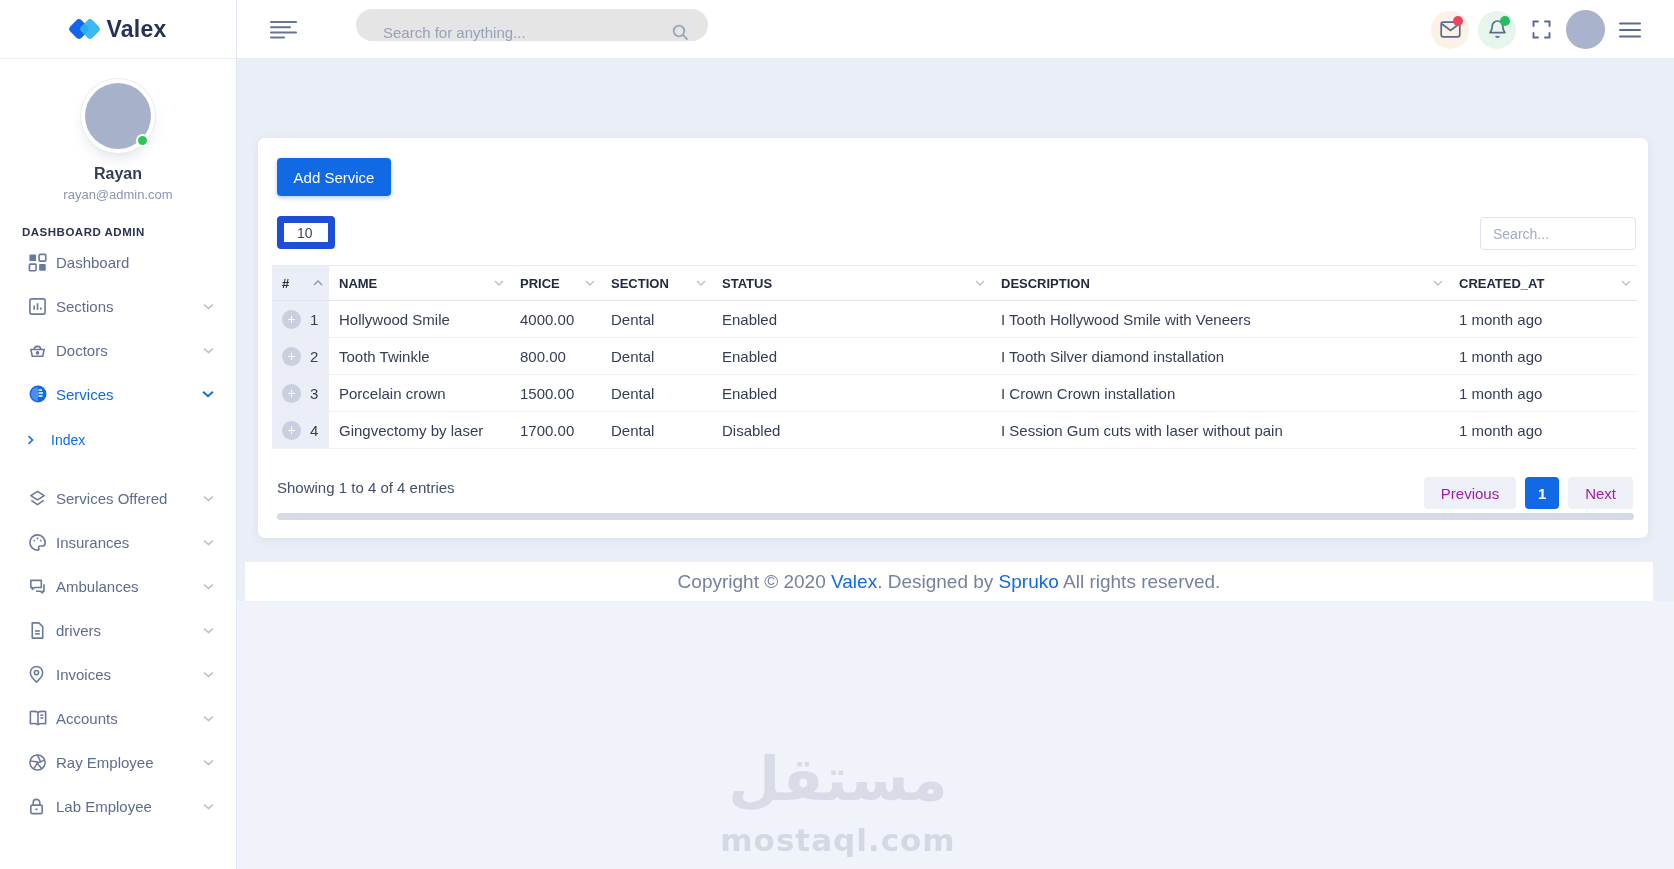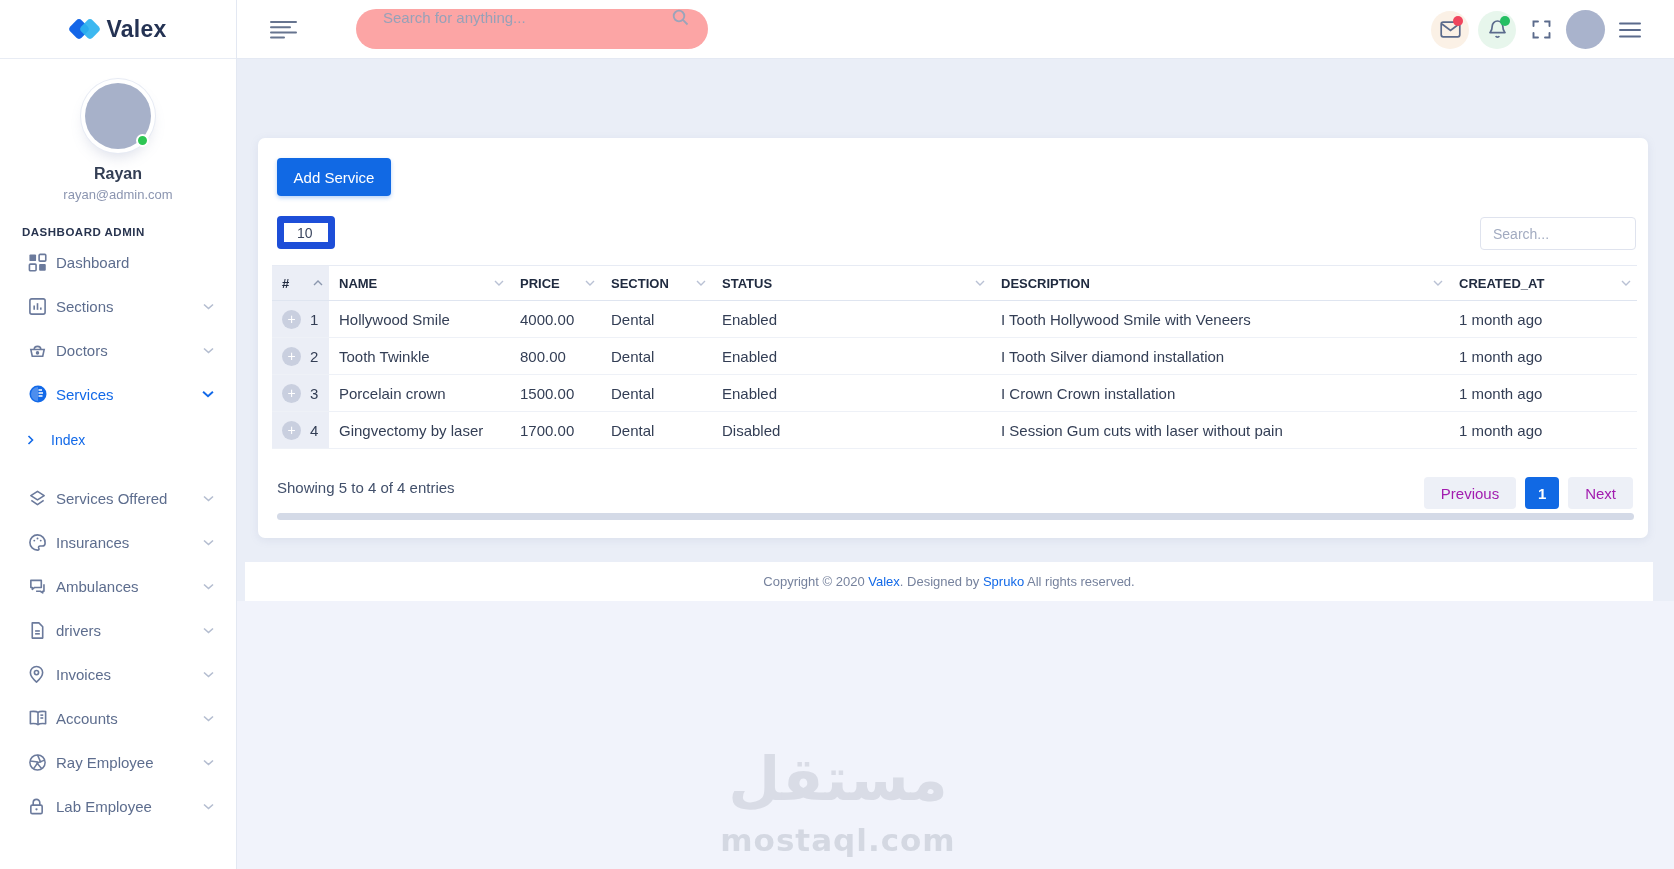--- a/index.html
+++ b/index.html
@@ -37,22 +37,22 @@
   .nav-item.active .chev { color:#1269e8; }
   .subnav { padding:2px 0 14px 0; }
   .subnav-item { height:44px; display:flex; align-items:center; padding-left:27px; color:#1269e8; cursor:pointer; }
   .subnav-item .arrow { display:flex; }
   .subnav-item .nav-label { margin-left:17px; font-size:14px; }
 
   
   .header { position:absolute; left:237px; top:0; width:1437px; height:59px; background:#fff;
             border-bottom:1px solid #e4e9f3; z-index:4; }
   .fold-icon { position:absolute; left:33px; top:19px; cursor:pointer; color:#66748f; }
-  .hsearch { position:absolute; left:119px; top:9px; width:352px; height:40px; background:#fca5a5;
-             border-radius:20px; display:flex; align-items:flex-start; }
+  .hsearch { position:absolute; left:119px; top:9px; width:352px; height:32px; background:#e5e5e5;
+             border-radius:20px; display:flex; align-items:flex-end; }
   .hsearch input { flex:1; border:none; outline:none; background:transparent; padding-left:27px;
                    font-size:15px; color:#45536f; font-family:inherit; }
   .hsearch input::placeholder { color:#97a1b8; }
   .hsearch .mag { margin-right:19px; color:#9aa4ba; display:flex; cursor:pointer; }
   .hicons { position:absolute; right:28px; top:10px; display:flex; align-items:center; gap:9px; }
   .icon-halo { position:relative; width:38px; height:38px; border-radius:50%; display:flex;
                align-items:center; justify-content:center; color:#5b6b8c; cursor:pointer; }
   .halo-mail { background:#fbf1e6; }
   .halo-bell { background:#e7f6ec; }
   .badge-dot { position:absolute; width:10px; height:10px; border-radius:50%; top:5px; right:6px; }
@@ -99,21 +99,21 @@
   .dt-info { position:absolute; left:19px; top:341px; font-size:15px; color:#42506b; }
   .dt-paging { position:absolute; right:15px; top:339px; display:flex; gap:9px; }
   .pg-btn { height:32px; padding:0 17px; background:#edf0f7; border:none; border-radius:4px; font-size:15px;
             color:#a21caf; font-family:inherit; cursor:default; }
   .pg-num { height:32px; width:34px; background:#1169e4; border:none; border-radius:4px; font-size:15px;
             color:#fff; font-weight:bold; font-family:inherit; cursor:pointer; }
   .dt-scrollbar { position:absolute; left:19px; right:14px; top:375px; height:7px; background:#d4dae7;
                   border-radius:4px; cursor:pointer; }
 
   .footer { position:absolute; left:8px; top:503px; width:1408px; height:39px; background:#fff;
-            display:flex; align-items:center; justify-content:center; font-size:13px; color:#76829d; }
+            display:flex; align-items:center; justify-content:center; font-size:19px; color:#76829d; }
   .footer a { color:#1269e8; text-decoration:none; cursor:pointer; }
 
   .watermark { position:absolute; left:476px; top:688px; width:250px; text-align:center;
                color:#d9dce6; pointer-events:none; }
   .wm-ar { font-family:"DejaVu Sans",sans-serif; font-size:60px; font-weight:bold; line-height:64px;text-align:center; }
   .wm-en { font-family:"DejaVu Sans",sans-serif; font-size:31px; font-weight:bold; letter-spacing:1px; margin-top:11px; color:#d4d8e2; }
 
   svg { display:block; }
 </style>
 </head>
@@ -560,21 +560,21 @@
             <td>Gingvectomy by laser</td>
             <td>1700.00</td>
             <td>Dental</td>
             <td class="st-disabled">Disabled</td>
             <td>I Session Gum cuts with laser without pain</td>
             <td>1 month ago</td>
           </tr>
         </tbody>
       </table>
 
-      <div class="dt-info">Showing 5 to 4 of 4 entries</div>
+      <div class="dt-info">Showing 1 to 4 of 4 entries</div>
 
       <div class="dt-paging">
         <button class="pg-btn">Previous</button>
         <button class="pg-num">1</button>
         <button class="pg-btn">Next</button>
       </div>
 
       <div class="dt-scrollbar"></div>
     </section>
 

